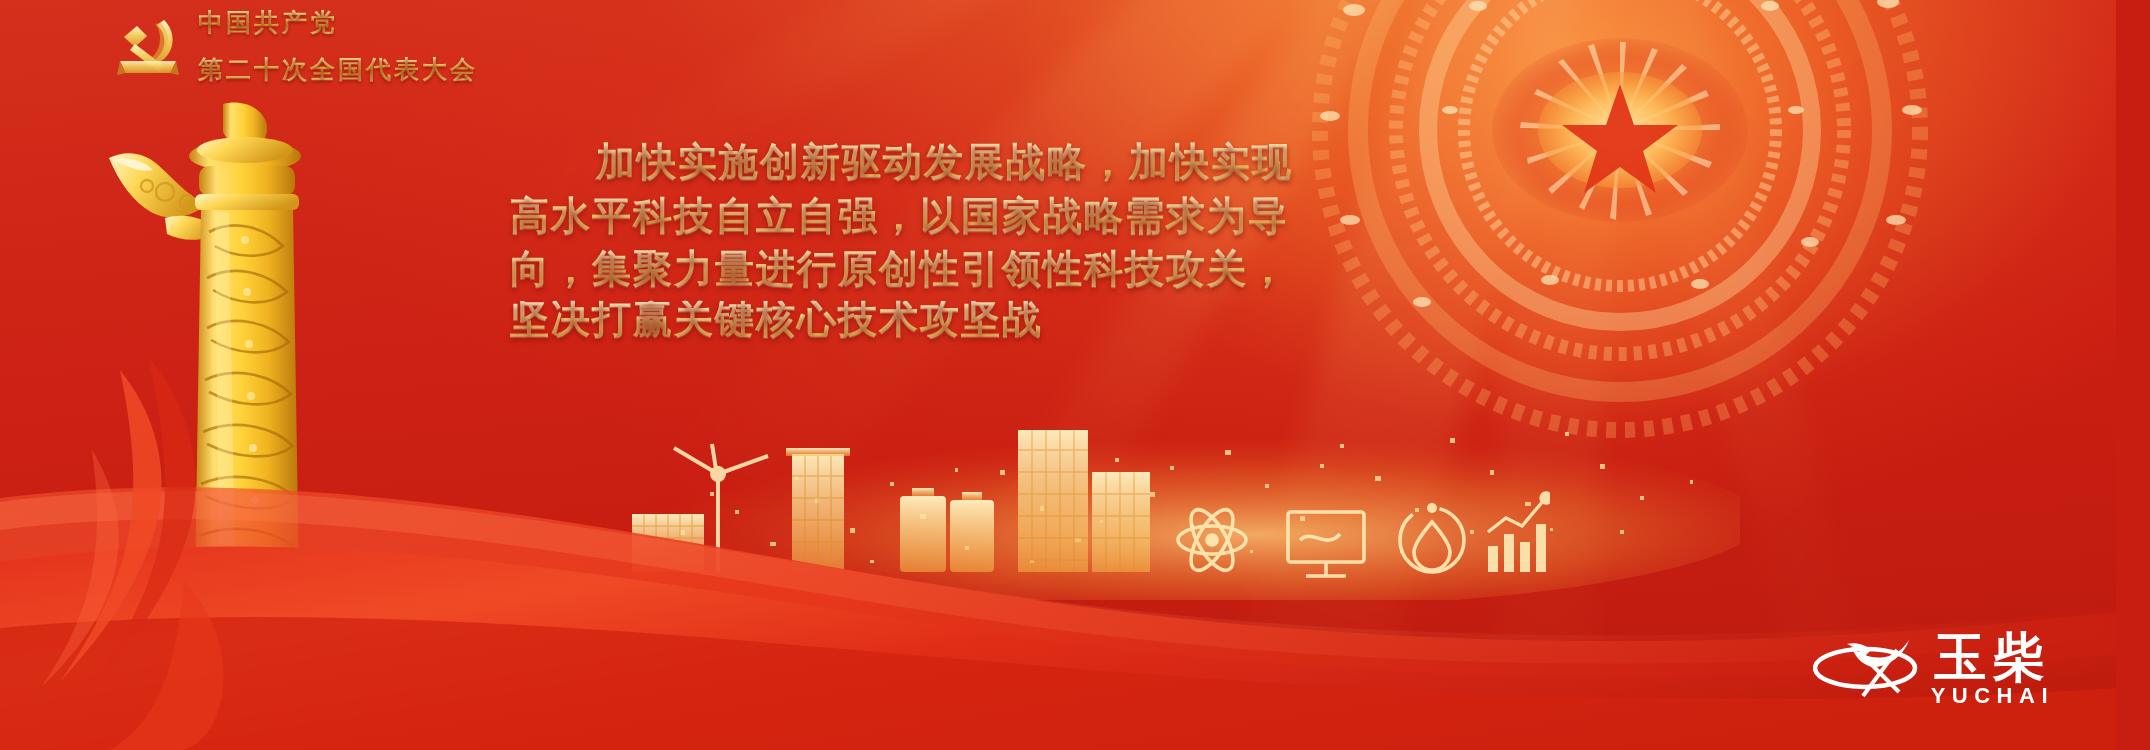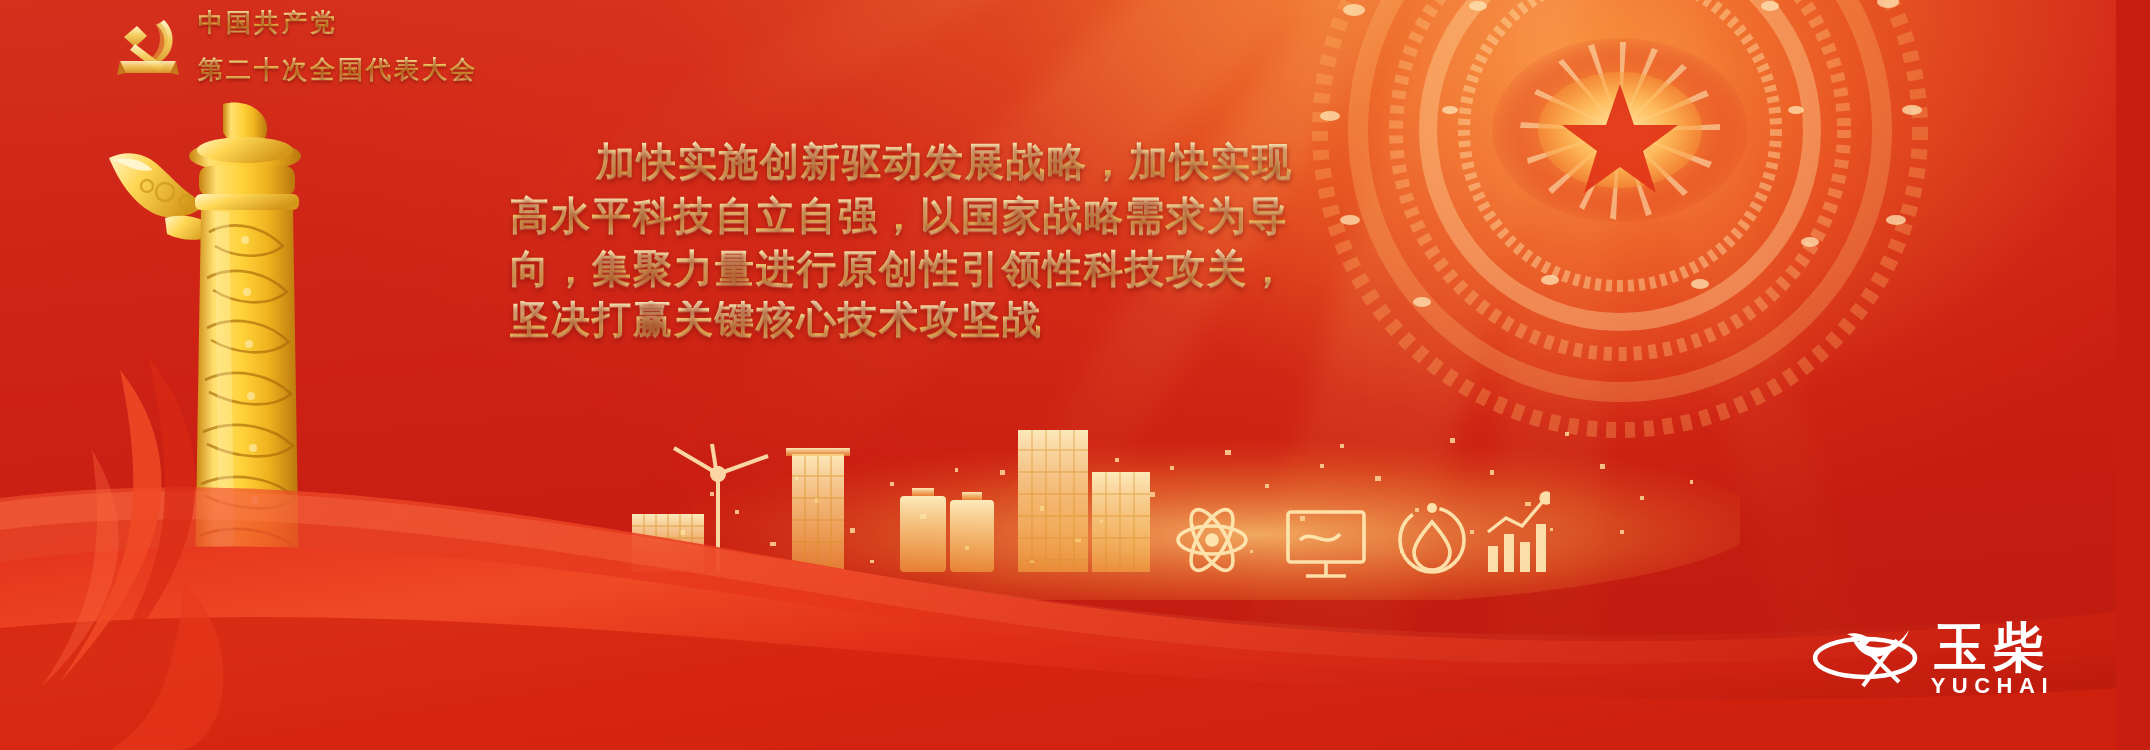--- a/index.html
+++ b/index.html
@@ -77,21 +77,21 @@
     -webkit-background-clip:text; background-clip:text; color:transparent;
     text-shadow:0 3px 5px rgba(125,14,6,0.62), 0 1px 0 rgba(255,240,190,0.35);
     white-space:nowrap;
   }
   .headline .hl.l1 { padding-left:96px; }
   .headline .hl.l2 { padding-left:10px; }
   .headline .hl.l3 { padding-left:10px; }
   .headline .hl.l4 { padding-left:10px;font-family:Liberation Mono, monospace; }
 
   
-  .yuchai { position:absolute; right:62px; bottom:52px; display:flex; align-items:center; gap:0; }
+  .yuchai { position:absolute; right:62px; bottom:42px; display:flex; align-items:center; gap:0; }
   .yuchai-mark { width:118px; height:78px; }
   .yuchai-word { display:flex; flex-direction:column; align-items:center; gap:2px; }
   .yuchai-cn { font-size:52px; font-weight:bold; color:#fff; letter-spacing:6px; line-height:1; }
   .yuchai-en { font-size:22px; font-weight:bold; color:#fff; letter-spacing:6.5px; line-height:1; }
 </style>
 </head>
 <body>
 
 <div id="banner">
 

